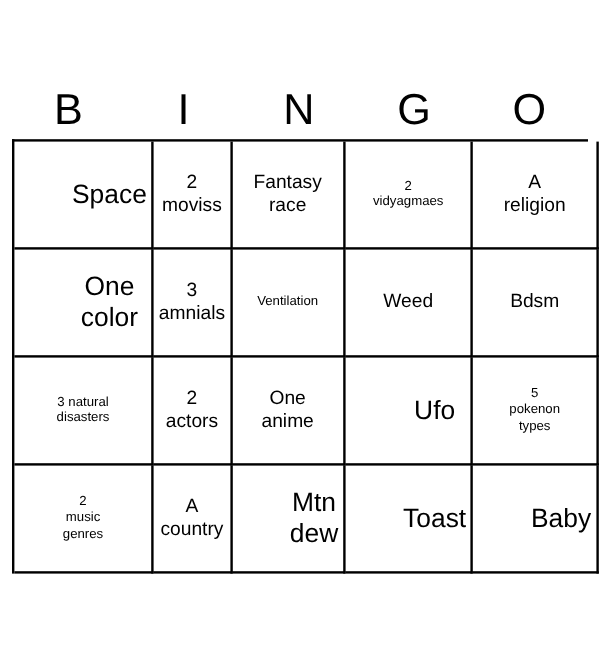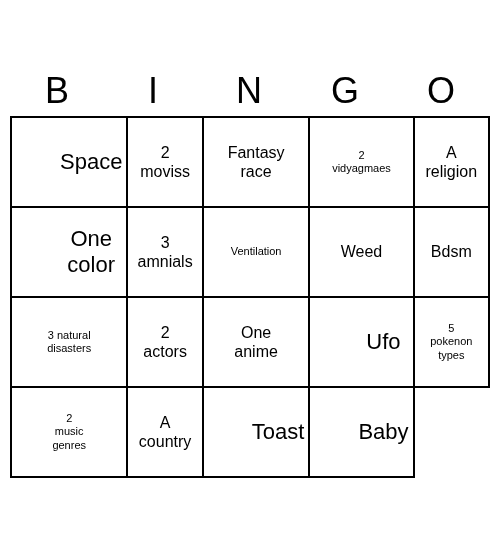--- a/index.html
+++ b/index.html
@@ -144,19 +144,23 @@
       <div class="bingo-cell">
         <span class="cell-text small-text" style="white-space: pre-line;">2
 music
 genres</span>
       </div>
       <div class="bingo-cell">
         <span class="cell-text medium-text" style="white-space: pre-line;">A
 country</span>
       </div>
       <div class="bingo-cell">
+        <span class="cell-text large-text" style="white-space: pre-line;">Mtn
+dew</span>
+      </div>
+      <div class="bingo-cell">
         <span class="cell-text large-text" style="white-space: pre-line;">Toast</span>
       </div>
       <div class="bingo-cell">
         <span class="cell-text large-text" style="white-space: pre-line;">Baby</span>
       </div>
     </div>
 </div>
 
 </body></html>

